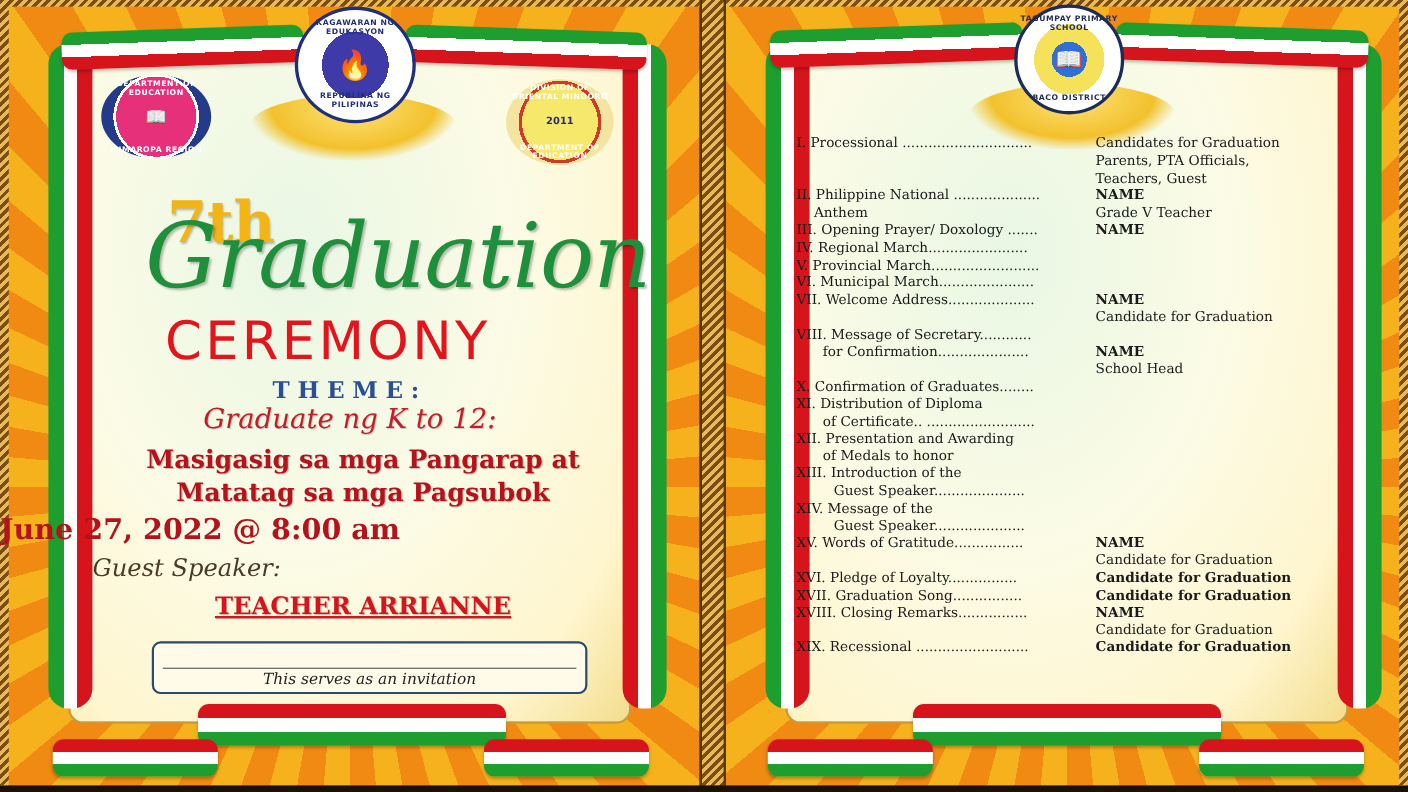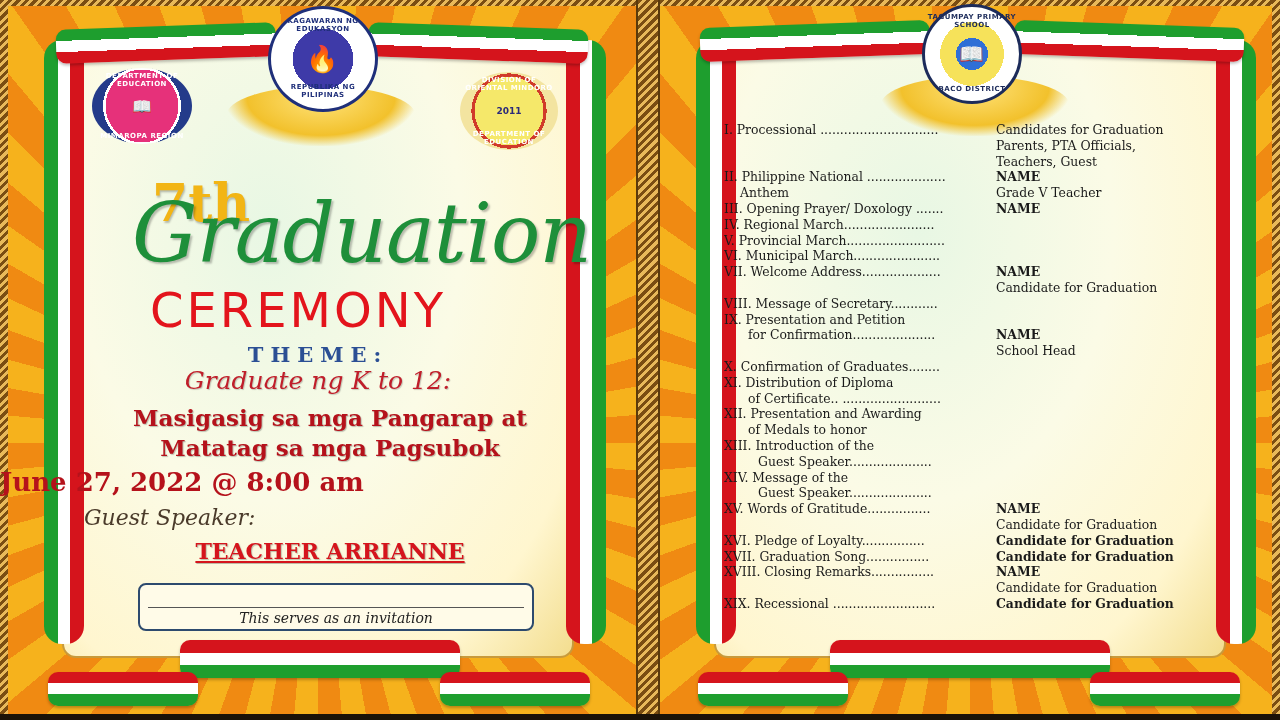--- a/index.html
+++ b/index.html
@@ -275,21 +275,20 @@
       </div>
       <div class="prow">
         <span class="part"></span>
         <span class="who">Candidate for Graduation</span>
       </div>
       <div class="prow">
         <span class="part">VIII. Message of Secretary............</span>
         <span class="who"></span>
       </div>
       <div class="prow">
-        <span class="part">IX. Presentation and Petition</span>
         <span class="who"></span>
       </div>
       <div class="prow">
         <span class="part indent2">for Confirmation.....................</span>
         <span class="who bold">NAME</span>
       </div>
       <div class="prow">
         <span class="part"></span>
         <span class="who">School Head</span>
       </div>

